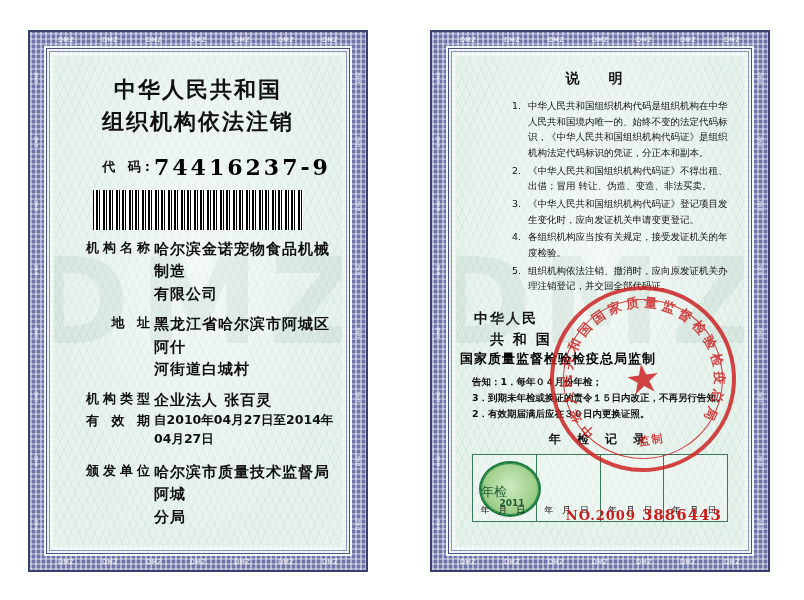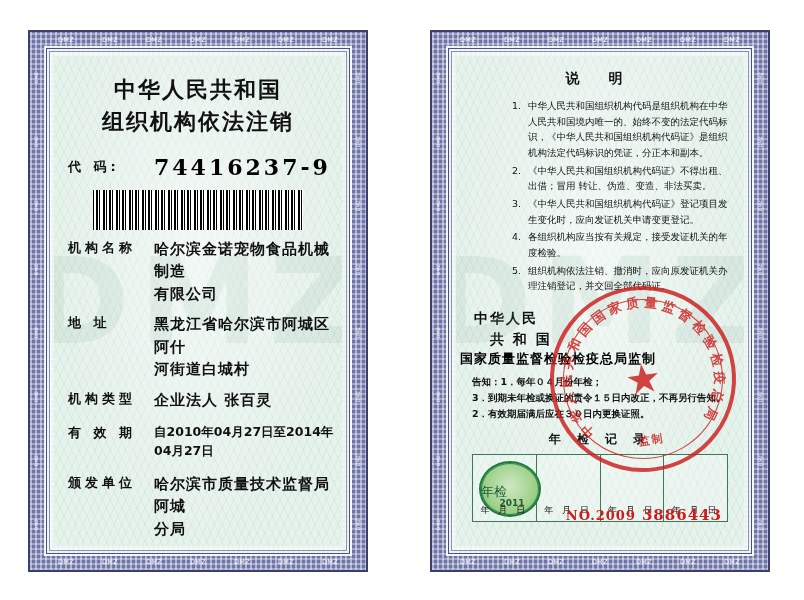--- a/index.html
+++ b/index.html
@@ -77,21 +77,21 @@
     position:relative;text-align:center;margin-top:18px;
     font-family:"DejaVu Sans","Liberation Sans",sans-serif;
     font-weight:bold;color:#111;line-height:1.45;
   }
   .title .l1{font-size:22px;letter-spacing:2px;display:block;}
   .title .l2{font-size:22px;letter-spacing:2px;display:block;}
 
   .field{position:relative;display:flex;align-items:flex-start;margin:0 0 0 14px;}
   .flabel{
     width:86px;flex:none;font-size:13px;color:#111;font-weight:bold;
-    letter-spacing:4px;text-align:left;line-height:1.5;
+    letter-spacing:4px;text-align:right;line-height:1.5;
   }
   .fvalue{font-size:13px;color:#111;line-height:1.5;font-weight:bold;}
 
   .code-row{position:relative;display:flex;align-items:center;margin:16px 0 0 14px;}
   .code-num{font-size:22px;font-weight:bold;letter-spacing:3px;color:#000;
     font-family:"DejaVu Serif","Liberation Serif",serif;}
 
   .barcode{
     position:relative;margin:10px auto 8px auto;width:210px;height:40px;
     background:repeating-linear-gradient(90deg,
@@ -238,21 +238,21 @@
         <div class="flabel">地    址</div>
         <div class="fvalue big-value" style="white-space:pre-line;">黑龙江省哈尔滨市阿城区阿什
 河街道白城村</div>
       </div>
 
       <div class="field" style="margin-top:8px;">
         <div class="flabel">机构类型</div>
         <div class="fvalue big-value" style="white-space:pre-line;">企业法人    张百灵</div>
       </div>
 
-      <div class="field" style="margin-top:12px;">
+      <div class="field" style="">
         <div class="flabel">有 效 期</div>
         <div class="fvalue" style="white-space:pre-line;font-size:12.5px;">自2010年04月27日至2014年04月27日</div>
       </div>
 
       <div class="field" style="margin-top:12px;">
         <div class="flabel">颁发单位</div>
         <div class="fvalue big-value" style="white-space:pre-line;">哈尔滨市质量技术监督局阿城
 分局</div>
       </div>
 

